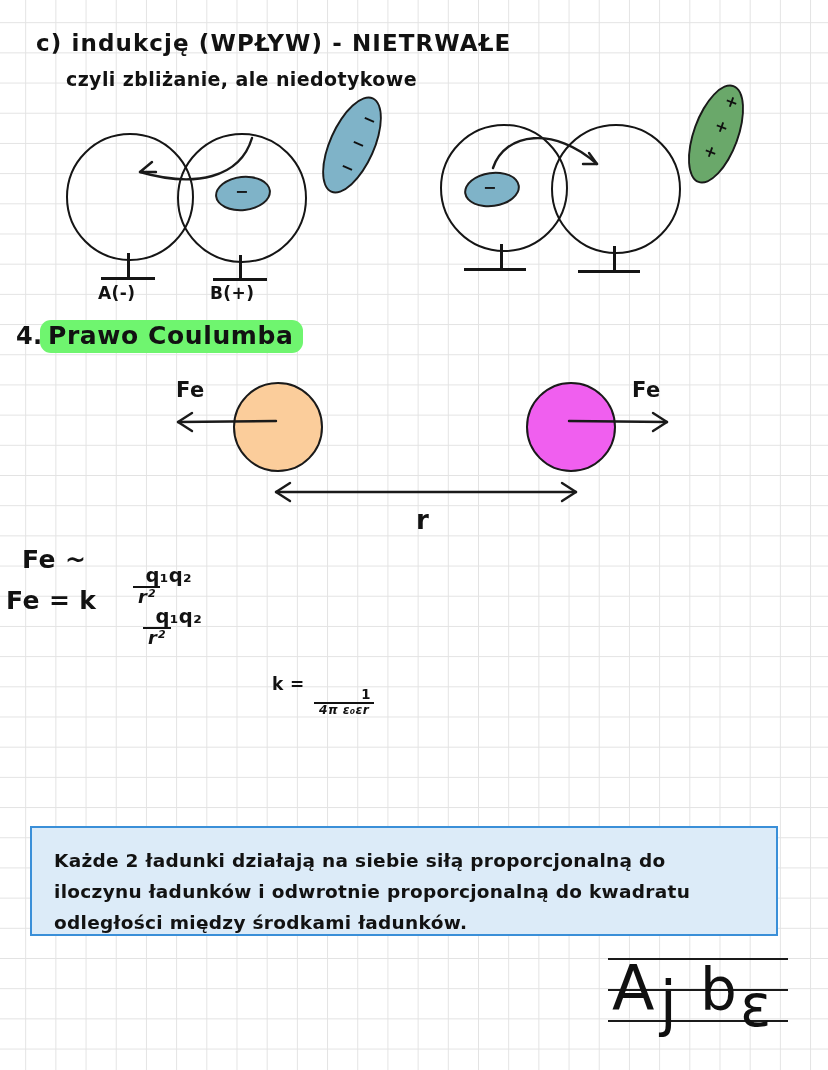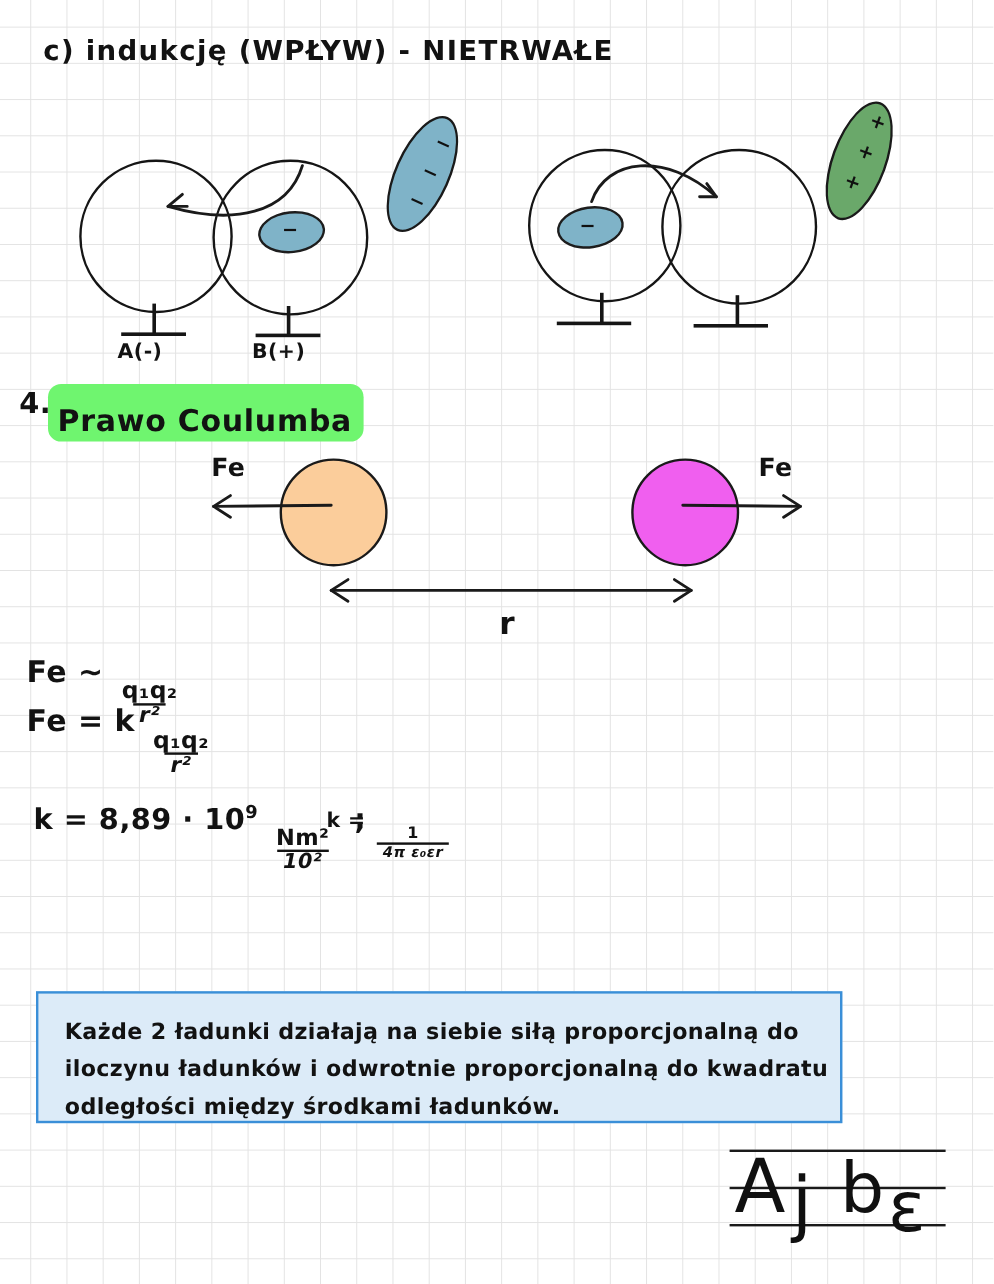--- a/index.html
+++ b/index.html
@@ -31,46 +31,46 @@
 
   
   #hd-c     { left: 36px;  top: 30px;  font-size: 23px; letter-spacing: 1.1px; }
   #hd-czyli { left: 66px;  top: 68px;  font-size: 19px; }
 
   #sec4-num { left: 16px;  top: 322px; font-size: 24px; }
   #sec4-hl  {
     left: 40px; top: 320px;
     background: #6ff56f;
     border-radius: 11px;
-    padding: 16px 10px 3px 8px;
+    padding: 1px 10px 3px 8px;
     font-size: 25px;
     letter-spacing: 0.6px;
   }
 
   .formula { font-size: 25px; }
   #f1 { left: 22px; top: 545px; }
-  #f2 { left: 22px; top: 586px; }
+  #f2 { left: 6px; top: 586px; }
   #f3 { left: 22px; top: 626px; font-size: 19px; }
   #f4 { left: 28px; top: 668px; font-size: 24px; }
   #f4b{ left: 272px; top: 674px; font-size: 17px; }
 
   #e1 { left: 22px; top: 730px; font-size: 21px; }
   #e2 { left: 26px; top: 760px; font-size: 21px; }
   #e3 { left: 26px; top: 792px; font-size: 19px; }
 
   
   .frac {
     display: inline-flex;
     flex-direction: column;
     align-items: center;
     vertical-align: -0.55em;
     margin: 0 3px;
     line-height: 1.02;
   }
-  .frac .num { font-size: 0.78em; padding: 0 3px; }
+  .frac .num { font-size: 0.78em; padding: 0 3px; margin-left: 44px; }
   .frac .den { font-size: 0.72em; border-top: 2px solid #121212; padding: 0 5px; font-style: italic; }
   .sup { font-size: 0.62em; vertical-align: super; }
 
   
   .circ {
     border: 2.4px solid #151515;
     border-radius: 50%;
     background: transparent;
   }
   .stem { background: #151515; width: 2.6px; }
@@ -97,21 +97,21 @@
   }
 
   
   .ball { border: 2.8px solid #1a1a1a; border-radius: 50%; }
   #ball-orange { background: #fbcd9b; }
   #ball-pink   { background: #f05fef; }
 
   
   #infobox {
     left: 30px; top: 826px;
-    width: 672px; height: 110px;
+    width: 748px; height: 110px;
     border: 2.6px solid #3a8fd8;
     background: #dcebf8;
     box-sizing: border-box;
     padding-left: 40px;
   }
   #infobox .line {
     position: absolute;
     left: 22px;
     font-size: 18.5px;
     color: #121212;
@@ -127,20 +127,21 @@
   #practice { left: 608px; top: 958px; width: 180px; height: 100px; }
   #practice .rule { position: absolute; left: 0; width: 180px; height: 2.4px; background: #1a1a1a; }
   #practice .glyph { position: absolute; color: #101010; font-weight: 400; }
 </style>
 </head>
 <body>
 
 <div id="page">
 
   <div class="abs ink" id="hd-c">c) indukcję (WPŁYW) - NIETRWAŁE</div>
+  <div class="abs ink" id="hd-czyli">czyli zbliżanie, ale niedotykowe</div>
 
   <div class="abs">
 
     <div class="abs circ" style="left:66px; top:133px; width:124px; height:124px;"></div>
     <div class="abs stem" style="left:127px; top:253px; height:26px;"></div>
     <div class="abs gbar" style="left:101px; top:277px; width:54px;"></div>
     <div class="abs ink" style="left:98px; top:283px; font-size:17px;">A(-)</div>
 
     <div class="abs circ" style="left:177px; top:133px; width:126px; height:126px;"></div>
     <div class="abs stem" style="left:239px; top:255px; height:25px;"></div>
@@ -224,28 +225,20 @@
 
   <div class="abs ink formula" id="f2">
     <span>Fe = k</span>
     <span class="frac">
       <span class="num">q₁q₂</span>
       <span class="den">r²</span>
     </span>
   </div>
 
 
-  <div class="abs ink" id="f4">
-    <span>k = 8,89 · 10</span><span class="sup">9</span>
-    <span class="frac">
-      <span class="num">Nm²</span>
-      <span class="den">10²</span>
-    </span>
-    <span style="margin-left:6px">;</span>
-  </div>
 
   <div class="abs ink" id="f4b">
     <span>k =</span>
     <span class="frac">
       <span class="num">1</span>
       <span class="den">4π ε₀εr</span>
     </span>
   </div>
 
 

